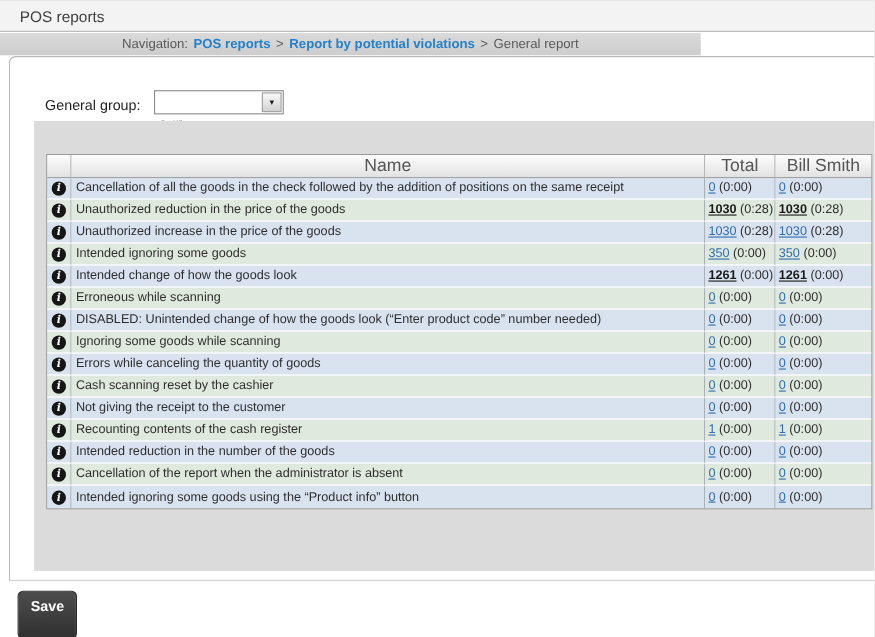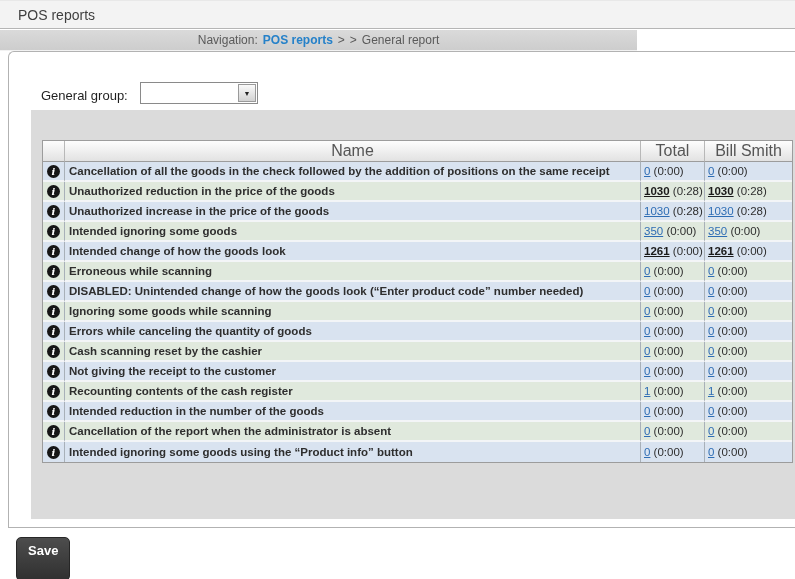--- a/index.html
+++ b/index.html
@@ -103,21 +103,21 @@
     white-space: nowrap; overflow: hidden;
     vertical-align: middle;
   }
   td:last-child { border-right: none; }
   tr:last-child td { border-bottom: none; }
 
   tr.row-blue td { background: #d9e3f0; }
   tr.row-green td { background: #e0e9dd; }
 
   td.cell-icon { text-align: center; padding: 0; }
-  td.cell-name { padding: 0 4px; color: #2e2e2e; font-weight: bold; }
+  td.cell-name { padding: 0 4px; color: #2e2e2e; }
   td.cell-val { padding: 0 3px; color: #2e2e2e; }
 
   .info-icon {
     display: inline-block; width: 13px; height: 13px;
     background: #161616; border-radius: 50%;
     color: #ffffff; font-family: "DejaVu Serif", serif;
     font-weight: bold; font-style: italic;
     font-size: 10px; line-height: 13px; text-align: center;
     cursor: pointer; vertical-align: middle;
   }
@@ -143,20 +143,21 @@
 <body>
 
 <div class="title-bar">
   <span>POS reports</span>
 </div>
 
 <div class="nav-bar">
   <span class="nav-prefix">Navigation:</span>
   <a class="nav-link" href="#">POS reports</a>
   <span class="nav-sep">&gt;</span>
+  <a class="nav-link" href="#">Report by potential violations</a>
   <span class="nav-sep">&gt;</span>
   <span class="nav-current">General report</span>
 </div>
 
 <div class="panel">
 
   <span class="status-label">General group:</span>
 
   <div class="select">
     <span class="select-value">[all]</span>

